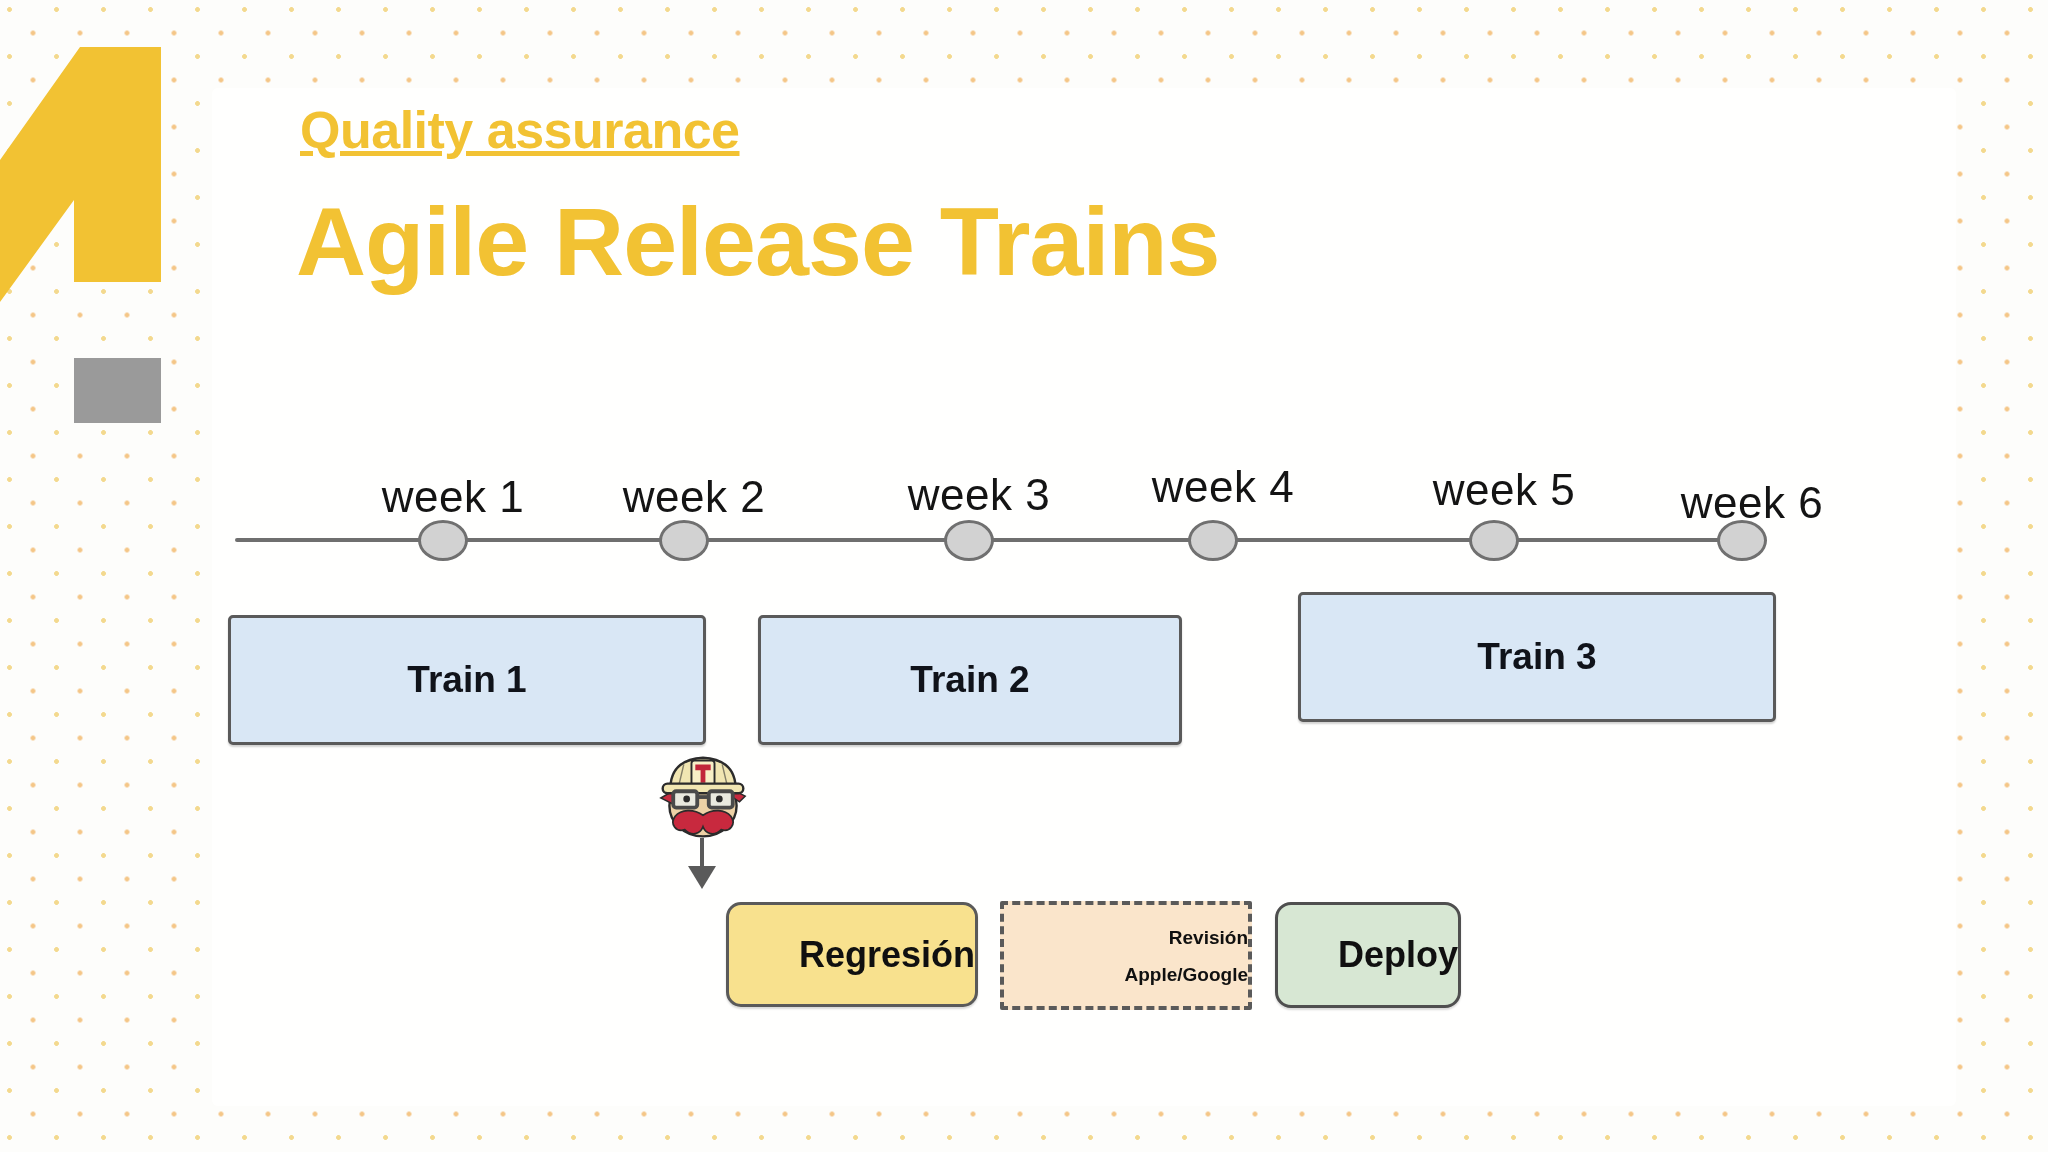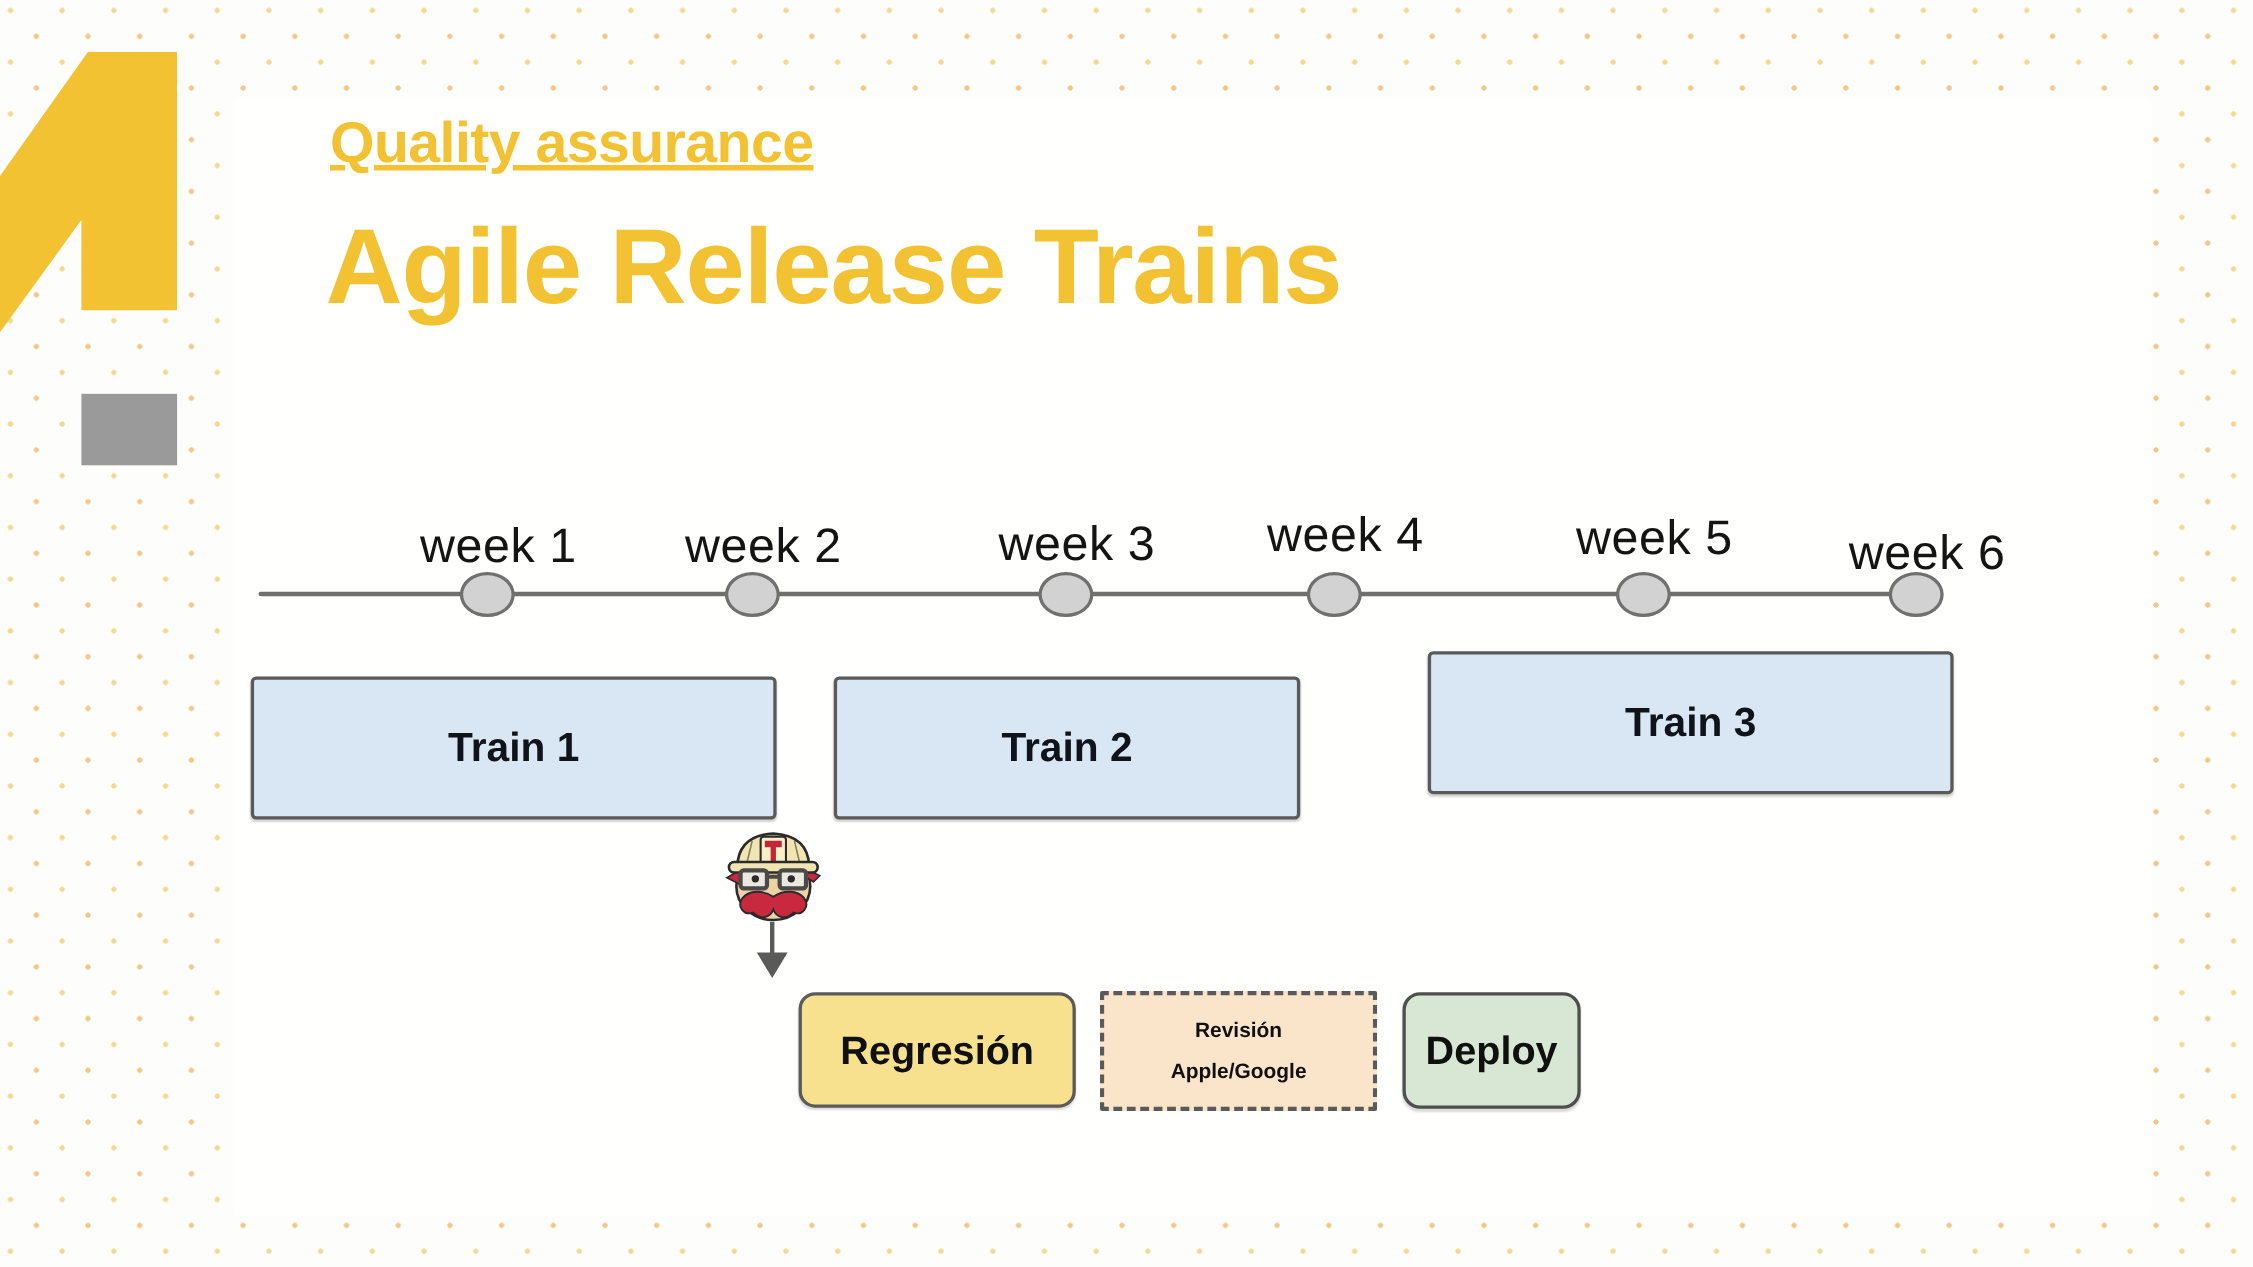--- a/index.html
+++ b/index.html
@@ -47,37 +47,37 @@
   .train{
     height:130px;border-radius:5px;box-sizing:border-box;
     background:var(--train-fill,#d9e7f5);
     border:3px solid var(--box-border,#5a5a5a);
     display:flex;align-items:center;justify-content:center;
     font-size:37px;font-weight:700;color:#10131a;
     box-shadow:0 2px 2px rgba(0,0,0,0.18);
   }
   .flowbox{
     box-sizing:border-box;display:flex;flex-direction:column;
-    align-items:center;justify-content:center;
+    align-items:flex-end;justify-content:center;
     font-weight:700;color:#101010;text-align:center;
     box-shadow:0 2px 2px rgba(0,0,0,0.15);
   }
   .regression{
     left:726px;top:902px;width:252px;height:105px;border-radius:15px;
     background:var(--regression-fill,#f8e18e);
     border:3px solid var(--box-border,#5a5a5a);font-size:36px;
   }
   .review{
     left:1000px;top:901px;width:252px;height:109px;border-radius:2px;
     background:var(--review-fill,#fae5cb);
     border:4px dashed var(--box-border,#5a5a5a);
     font-size:19px;line-height:37px;box-shadow:none;
   }
   .deploy{
-    left:1275px;top:902px;width:162px;height:106px;border-radius:16px;
+    left:1275px;top:902px;width:186px;height:106px;border-radius:16px;
     background:var(--deploy-fill,#d7e7d3);
     border:3px solid #4f4f4f;font-size:36px;
   }
   .arrow-line{left:700px;top:838px;width:4px;height:30px;background:#5a5a5a;}
   .arrow-head{
     left:688px;top:866px;width:0;height:0;
     border-left:14px solid transparent;border-right:14px solid transparent;
     border-top:23px solid #5a5a5a;
   }
 </style>

